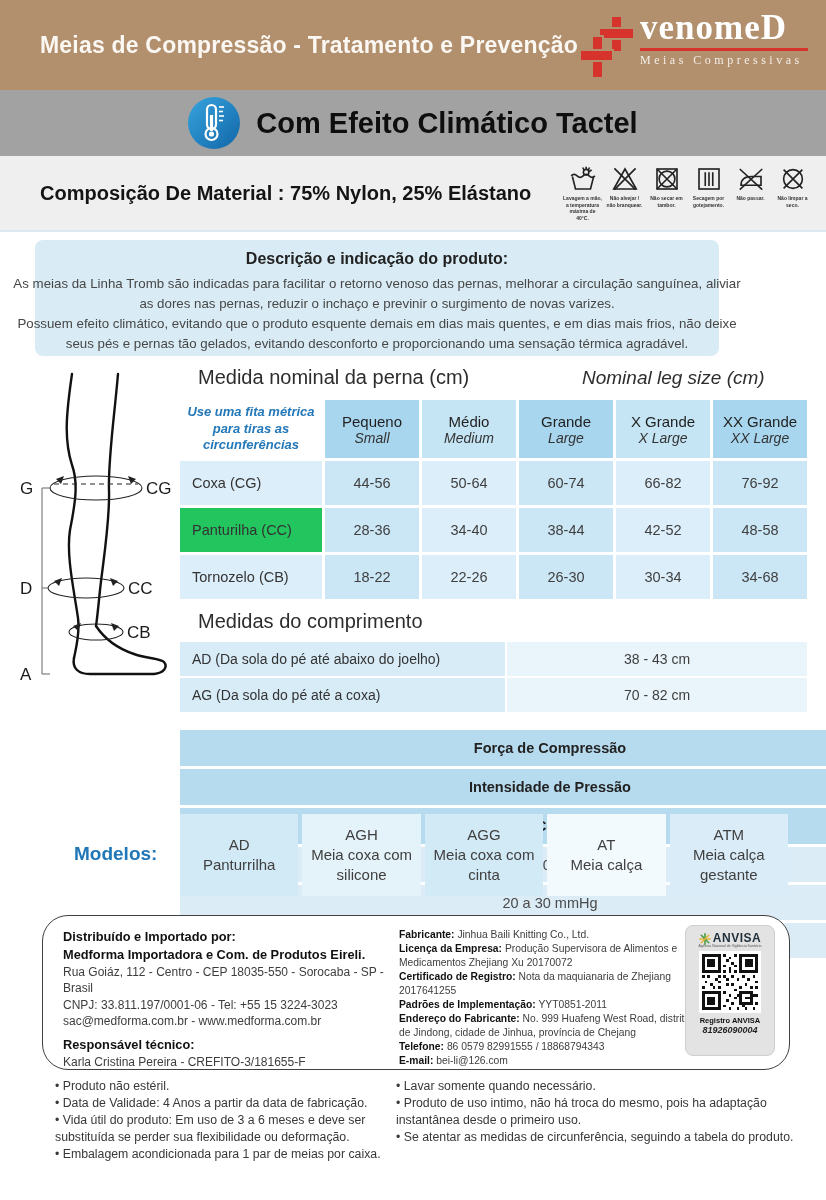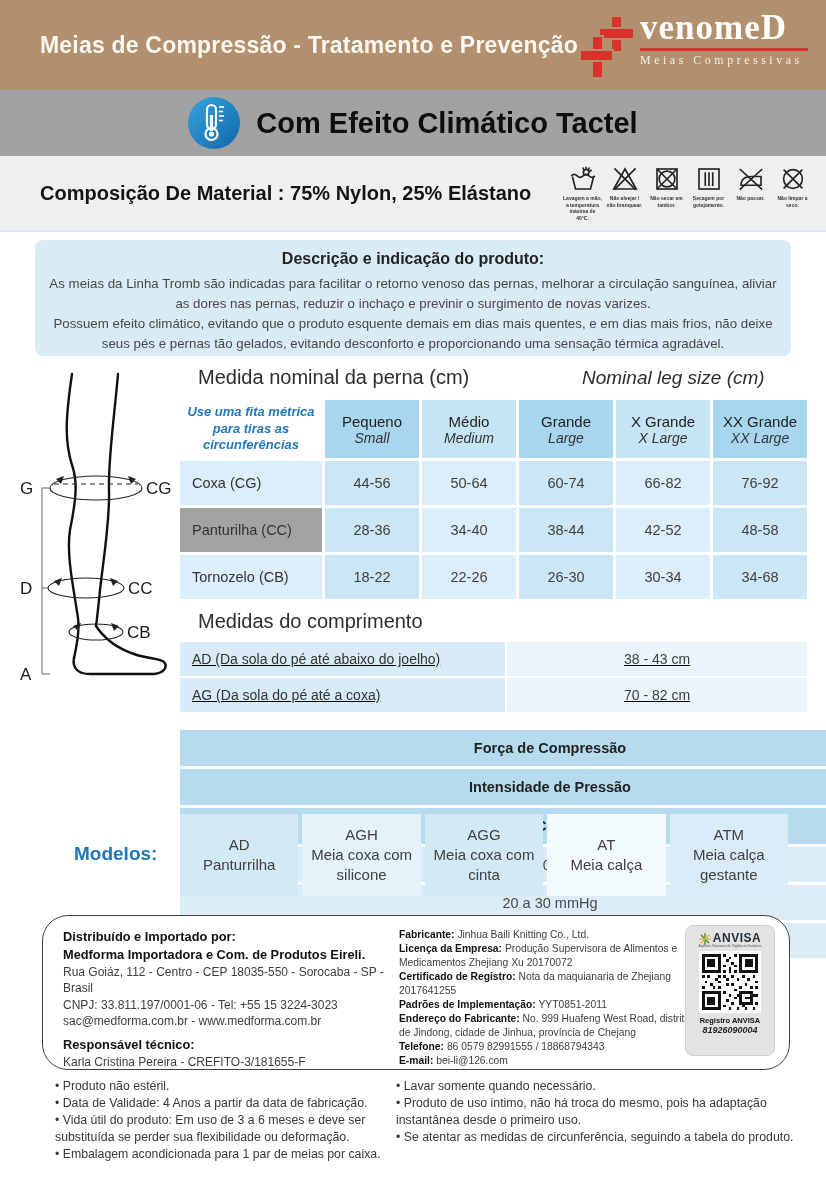--- a/index.html
+++ b/index.html
@@ -27,21 +27,21 @@
   
   .comp { position:absolute; left:0; top:156px; width:826px; height:76px; background:#efefef; border-bottom:2px solid #d9e8f1; }
   .comp-label { position:absolute; left:40px; top:0; height:74px; display:flex; align-items:center;
                 font-size:20px; font-weight:bold; color:#141414; }
   .care-row { position:absolute; right:14px; top:8px; display:flex; gap:3px; }
   .care-item { width:39px; display:flex; flex-direction:column; align-items:center; }
   .care-item svg { width:30px; height:30px; }
   .care-cap { margin-top:1px; font-size:5px; line-height:1.3; color:#333; text-align:center; font-weight:bold; }
 
   
-  .desc { position:absolute; left:35px; top:240px; width:756px; height:116px; background:#d9ecf5; border-radius:8px;
+  .desc { position:absolute; left:35px; top:240px; width:684px; height:116px; background:#d9ecf5; border-radius:8px;
           display:flex; flex-direction:column; align-items:center; padding:10px 12px; }
   .desc-title { font-size:16px; font-weight:bold; color:#222; margin-bottom:6px; }
   .desc p { font-size:13.3px; color:#474747; text-align:center; line-height:1.5; width:740px; }
 
   
   .leg { position:absolute; left:12px; top:370px; }
 
   
   .st-title-pt { position:absolute; left:198px; top:366px; font-size:20px; color:#2d2d2d; }
   .st-title-en { position:absolute; left:582px; top:367px; font-size:19px; font-style:italic; color:#2d2d2d; }
@@ -50,29 +50,29 @@
   .size-table > div { display:flex; flex-direction:column; align-items:center; justify-content:center; }
   .st-corner { height:58px; font-size:13px; font-style:italic; font-weight:bold; color:#2478b8;
                text-align:center; line-height:1.3; padding:0 6px; }
   .st-h { height:58px; }
   .st-h .pt { font-size:15px; color:#1f1f1f; }
   .st-h .en { font-size:14px; font-style:italic; color:#333; }
   .colA { background:#a8d6ee; }
   .colB { background:#c5e4f4; }
   .st-label { height:44px; align-items:flex-start !important; justify-content:center;
               padding-left:12px; font-size:14.5px; color:#333; background:#dceef9; }
-  .st-label.alt { background:#a3a3a3; }
+  .st-label.alt { background:#22c55e; }
   .st-v { height:44px; font-size:14.5px; color:#3f3f3f; }
   .vA { background:#cbe7f6; }
   .vB { background:#dceefa; }
 
   
   .len-title { position:absolute; left:198px; top:610px; font-size:20px; color:#2d2d2d; }
   .len-rows { position:absolute; left:180px; top:642px; width:627px; display:grid;
-              grid-template-columns:325px 1fr; column-gap:2px; row-gap:2px;text-decoration:underline; }
+              grid-template-columns:325px 1fr; column-gap:2px; row-gap:2px; }
   .len-label { height:34px; background:#d8ecf8; display:flex; align-items:center; padding-left:12px;
                font-size:14px; color:#333; }
   .len-value { height:34px; background:#e9f4fb; display:flex; align-items:center; justify-content:center;
                font-size:14px; color:#3f3f3f; }
 
   
   .press { position:absolute; left:180px; top:730px; width:740px; display:grid;
            grid-template-columns:repeat(1,1fr); column-gap:4px; row-gap:3px; }
   .press-h { height:36px; background:#b7dbee; display:flex; align-items:center; justify-content:center;
              font-size:14.5px; font-weight:bold; color:#222; }

